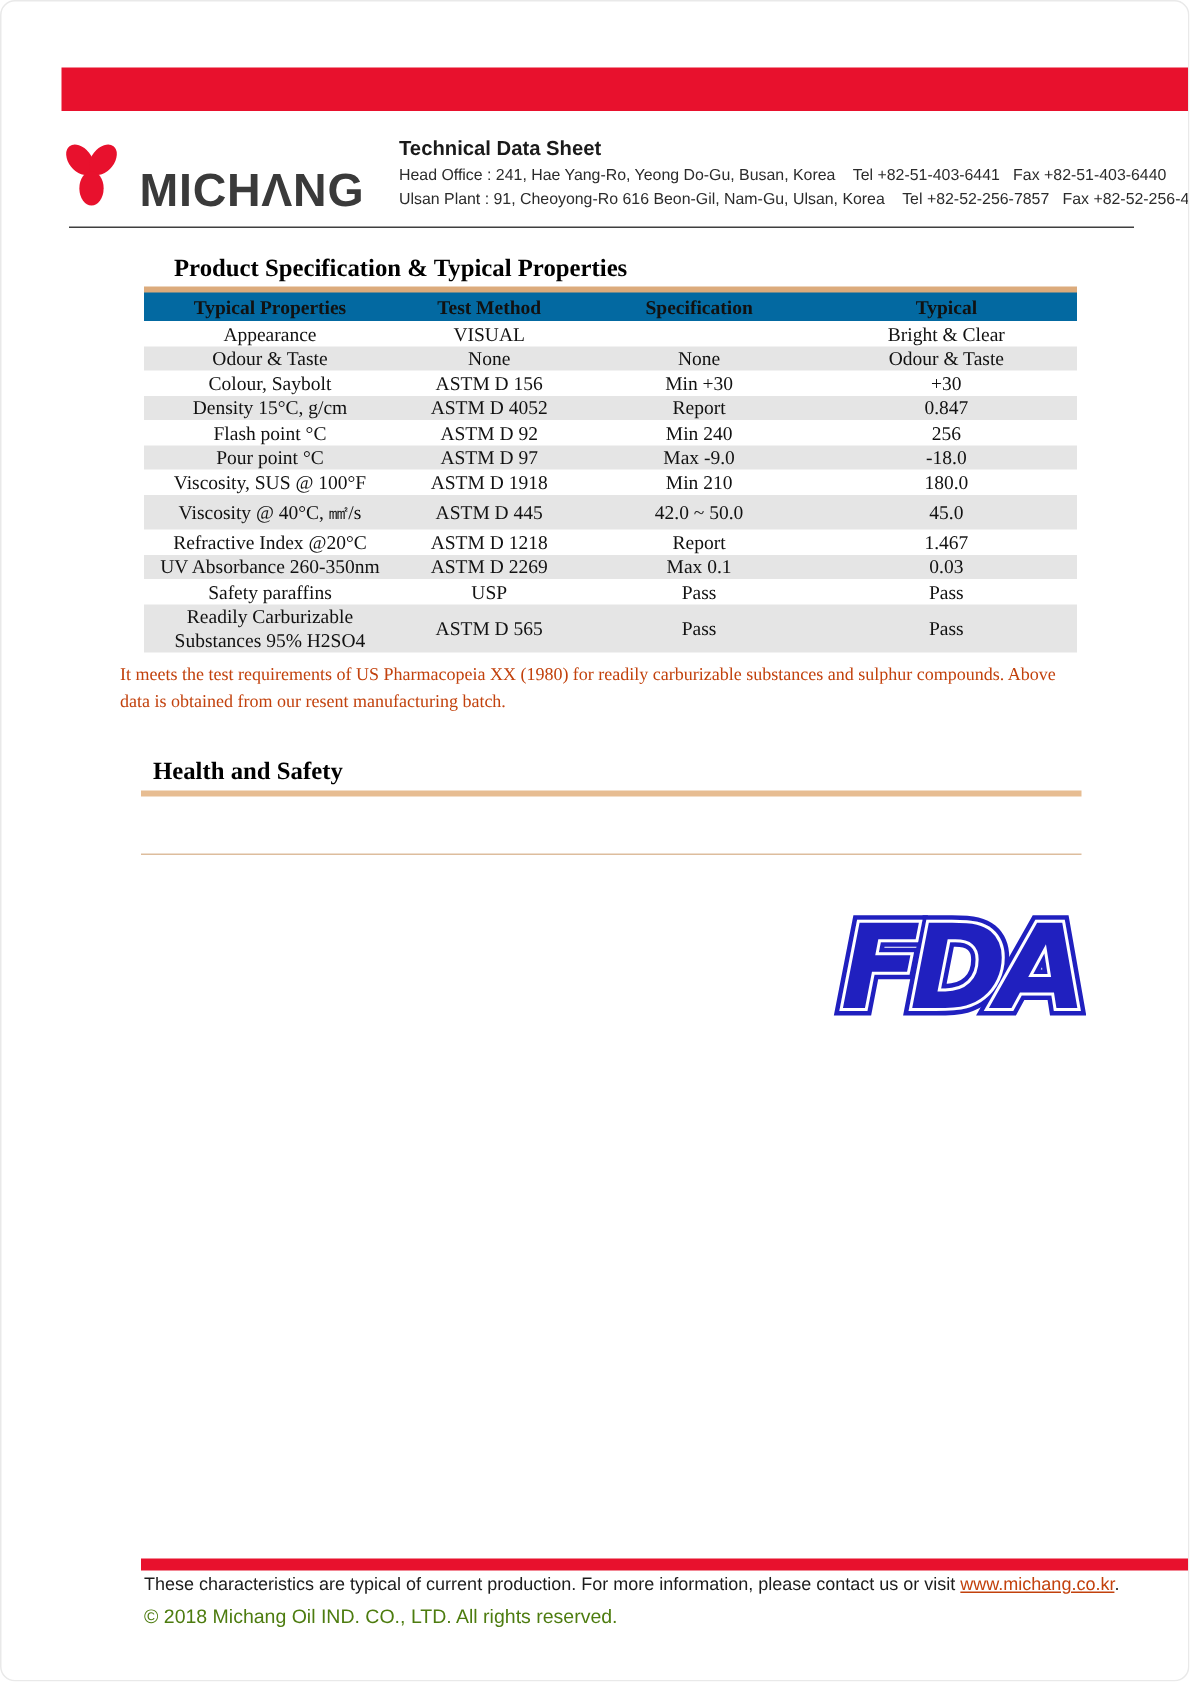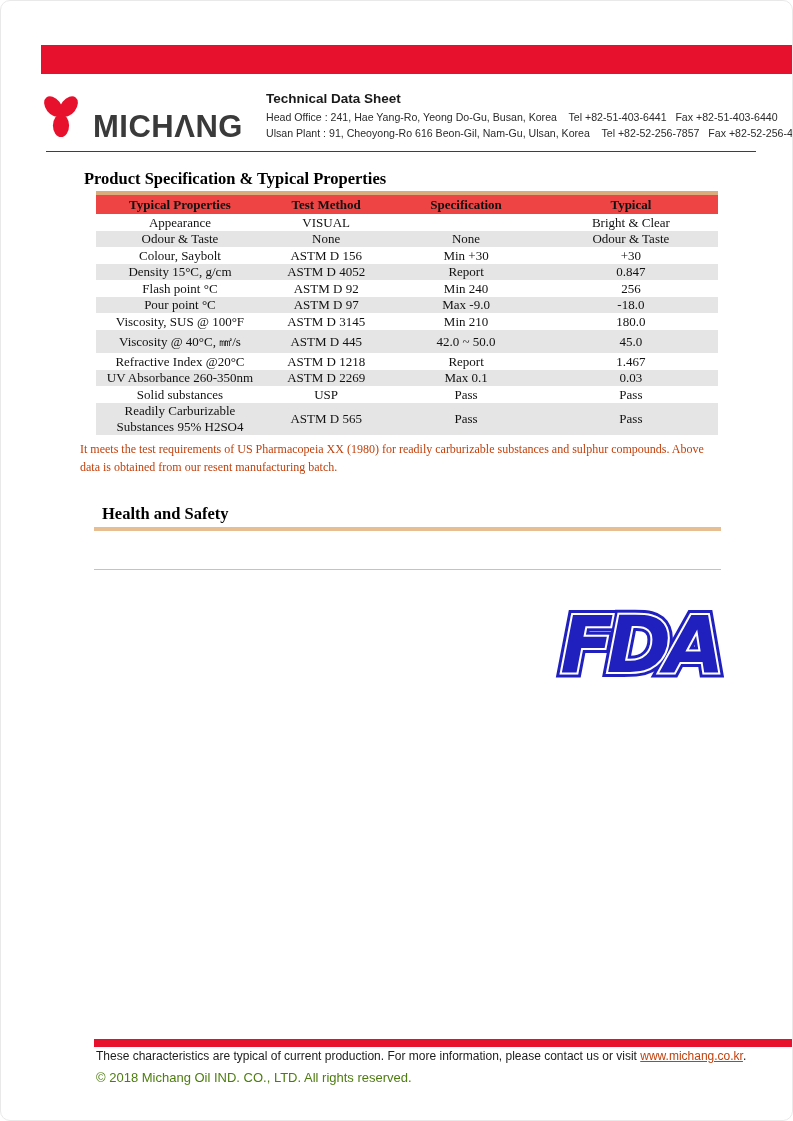--- a/index.html
+++ b/index.html
@@ -26,30 +26,30 @@
   
   .doc-meta { position:absolute; left:265px; top:90px; font-family:"Liberation Sans", sans-serif; }
   .doc-title { font-size:13.5px; font-weight:bold; color:#1a1a1a; margin-bottom:4px; }
   .doc-line { font-size:10.6px; color:#2b2b2b; line-height:15.5px; white-space:pre; }
   .header-rule { position:absolute; left:45px; width:710px; top:150px; height:0; border-top:1.6px solid #3f3f3f; }
   
   .section-title {
     position:absolute; font-family:"Liberation Serif", serif; font-weight:bold;
     font-size:16.5px; color:#000;
   }
-  #sec1-title { left:83px; top:168px; }
+  #sec1-title { left:115px; top:168px; }
   #sec2-title { left:101px; top:503px; }
   
   .spec-table {
     position:absolute; left:95px; top:190px; width:622px;
     border-collapse:collapse; table-layout:fixed;
     font-size:13px; text-align:center; border-top:4px solid #dcab7c;
   }
   .spec-table th {
-    background:#ef4444; font-weight:bold; font-size:13px; padding:2px 4px; line-height:15px;
+    background:#0369a1; font-weight:bold; font-size:13px; padding:2px 4px; line-height:15px;
   }
   .spec-table td { padding:0.5px 4px; line-height:15.5px; }
   .spec-table tr.alt td { background:#e5e5e5; }
   .spec-table col.c1 { width:27%; } .spec-table col.c2 { width:20%; }
   .spec-table col.c3 { width:25%; } .spec-table col.c4 { width:28%; }
   .spec-table tr.tall td { padding:4px 15px; }
   
   .note-para {
     position:absolute; left:79px; top:440px; width:628px;
     font-size:12px; line-height:17.5px; color:#c2410c;
@@ -149,21 +149,21 @@
           <td>256</td>
         </tr>
         <tr class="alt">
           <td>Pour point °C</td>
           <td>ASTM D 97</td>
           <td>Max -9.0</td>
           <td>-18.0</td>
         </tr>
         <tr>
           <td>Viscosity, SUS @ 100°F</td>
-          <td>ASTM D 3145</td>
+          <td>ASTM D 1918</td>
           <td>Min 210</td>
           <td>180.0</td>
         </tr>
         <tr class="alt tall">
           <td>Viscosity @ 40°C, ㎟/s</td>
           <td>ASTM D 445</td>
           <td>42.0 ~ 50.0</td>
           <td>45.0</td>
         </tr>
         <tr>
@@ -172,21 +172,21 @@
           <td>Report</td>
           <td>1.467</td>
         </tr>
         <tr class="alt">
           <td>UV Absorbance 260-350nm</td>
           <td>ASTM D 2269</td>
           <td>Max 0.1</td>
           <td>0.03</td>
         </tr>
         <tr>
-          <td>Solid substances</td>
+          <td>Safety paraffins</td>
           <td>USP</td>
           <td>Pass</td>
           <td>Pass</td>
         </tr>
         <tr class="alt">
           <td>Readily Carburizable Substances 95% H2SO4</td>
           <td>ASTM D 565</td>
           <td>Pass</td>
           <td>Pass</td>
         </tr>

